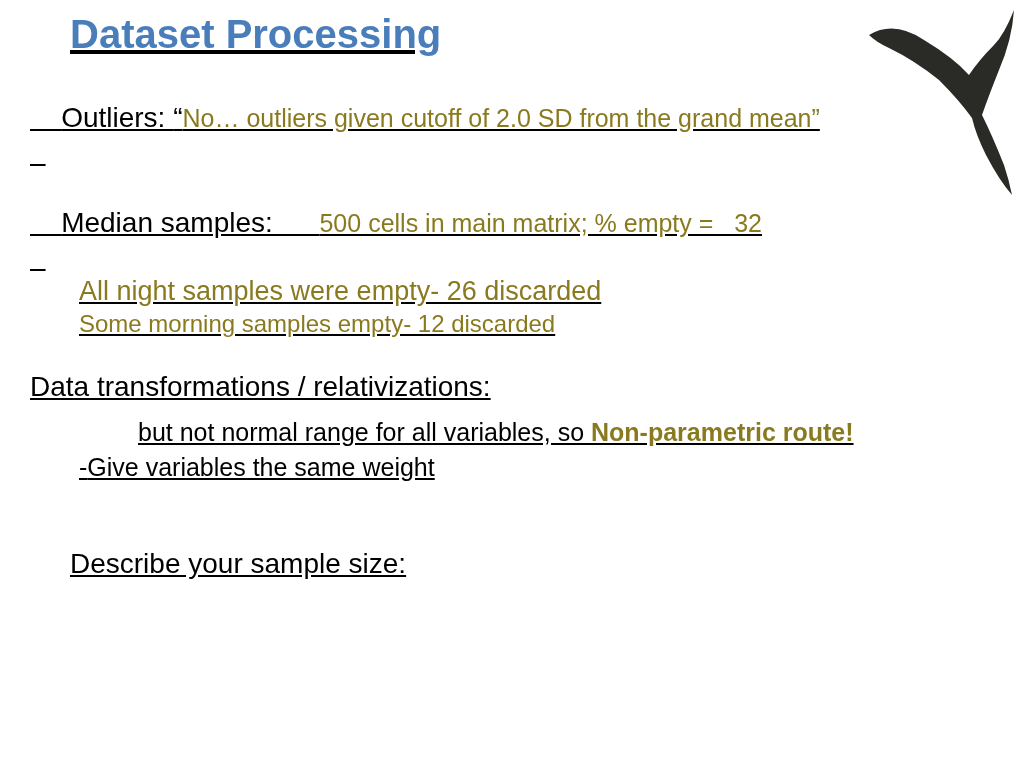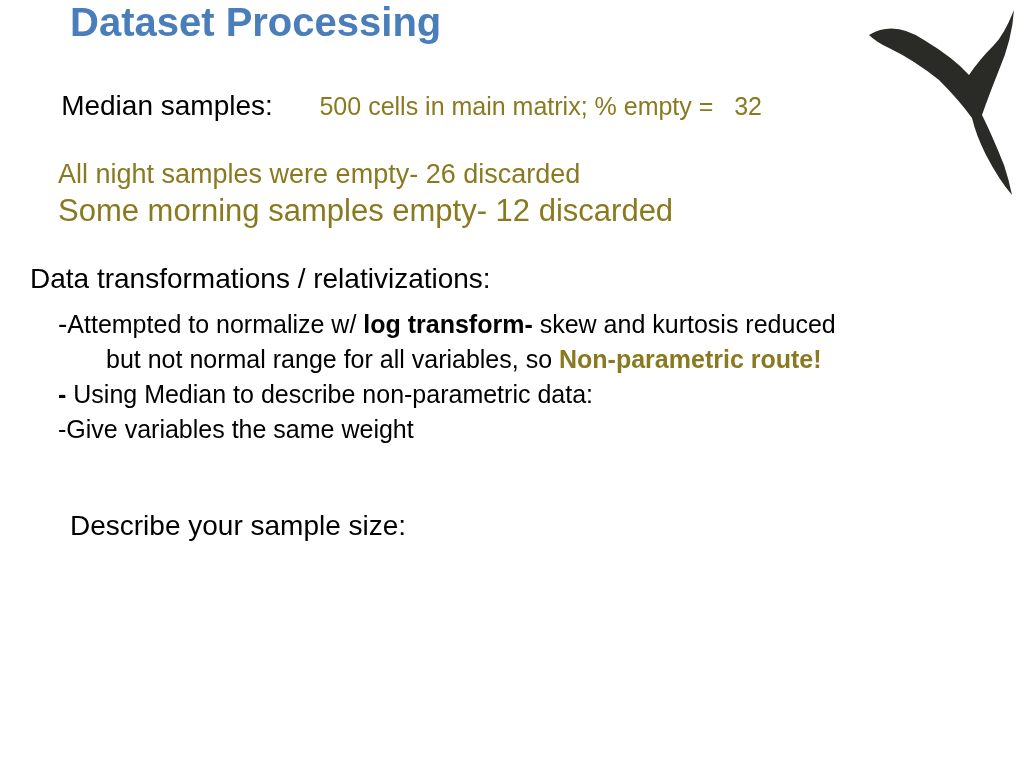--- a/index.html
+++ b/index.html
@@ -5,84 +5,82 @@
   * { margin: 0; padding: 0; box-sizing: border-box; }
   body {
     width: 1024px;
     height: 768px;
     background: #ffffff;
     font-family: Arial, Helvetica, sans-serif;
     position: relative;
     overflow: hidden;
   }
   .slide {
-    padding: 0 30px 0 30px;
+    padding: 12px 30px 0 30px;
     position: relative;
+    text-decoration: underline;
   }
   .title {
     font-size: 40px;
     font-weight: bold;
     color: #4a7ebb;
     margin-left: 40px;
     margin-bottom: 8px;
   }
   .line {
     font-size: 28px;
     color: #000;
     line-height: 1.25;
   }
   .label-black { color: #000; font-size: 28px; }
   .olive { color: #8a7a1f; }
   .olive-sm { color: #8a7a1f; font-size: 25px; }
   .black-sm { color: #000; font-size: 25px; }
   .bold { font-weight: bold; }
-  .indent1 { margin-left: 28px; }
-  .indent2 { margin-left: 76px; }
+  .indent1 { margin-left: 49px; }
+  .indent2 { margin-left: 108px; }
   .indent3 { margin-left: 40px; margin-top: 32px; }
   .gap { height: 30px; }
   .gap-sm { height: 10px; }
   .bird {
     position: absolute;
     top: 0;
     right: 0;
     width: 160px;
     height: 200px;
   }
   .row { white-space: pre-wrap; }
 </style>
 </head>
 <body>
 
 <div class="slide">
   <div class="title">Dataset Processing</div>
 
+  <div class="line row">
+    <span class="label-black">Outliers: </span><span class="label-black">“</span><span class="olive-sm">No… outliers given cutoff of 2.0 SD from the grand mean”</span>
+  </div>
 
   <div class="line row">
     <span class="label-black">Median samples:      </span><span class="olive-sm">500 cells in main matrix; % empty =   32</span>
   </div>
 
   <div class="line olive indent1" style="font-size:27px">All night samples were empty- 26 discarded</div>
-  <div class="line olive indent1" style="font-size:31px">Some morning samples empty- 12 discarded</div>
+  <div class="line olive indent1" style="font-size:24px">Some morning samples empty- 12 discarded</div>
 
   <div class="gap"></div>
 
   <div class="line">Data transformations / relativizations:</div>
 
   <div class="gap-sm"></div>
 
-  <div class="line indent1">
-    <span class="label-black">-</span><span class="black-sm">Attempted to normalize w/ </span><span class="black-sm bold">log transform- </span><span class="black-sm">skew and kurtosis reduced</span>
-  </div>
   <div class="line indent2">
     <span class="black-sm">but not normal range for all variables, so </span><span class="olive-sm bold">Non-parametric route!</span>
   </div>
 
-  <div class="line indent1">
-    <span class="black-sm bold">- </span><span class="black-sm">Using Median to describe non-parametric data:</span>
-  </div>
 
   <div class="line indent1">
     <span class="black-sm">-</span><span class="black-sm">Give variables the same weight</span>
   </div>
 
   <div class="gap"></div>
 
   <div class="line indent3">Describe your sample size:</div>
 </div>
 

